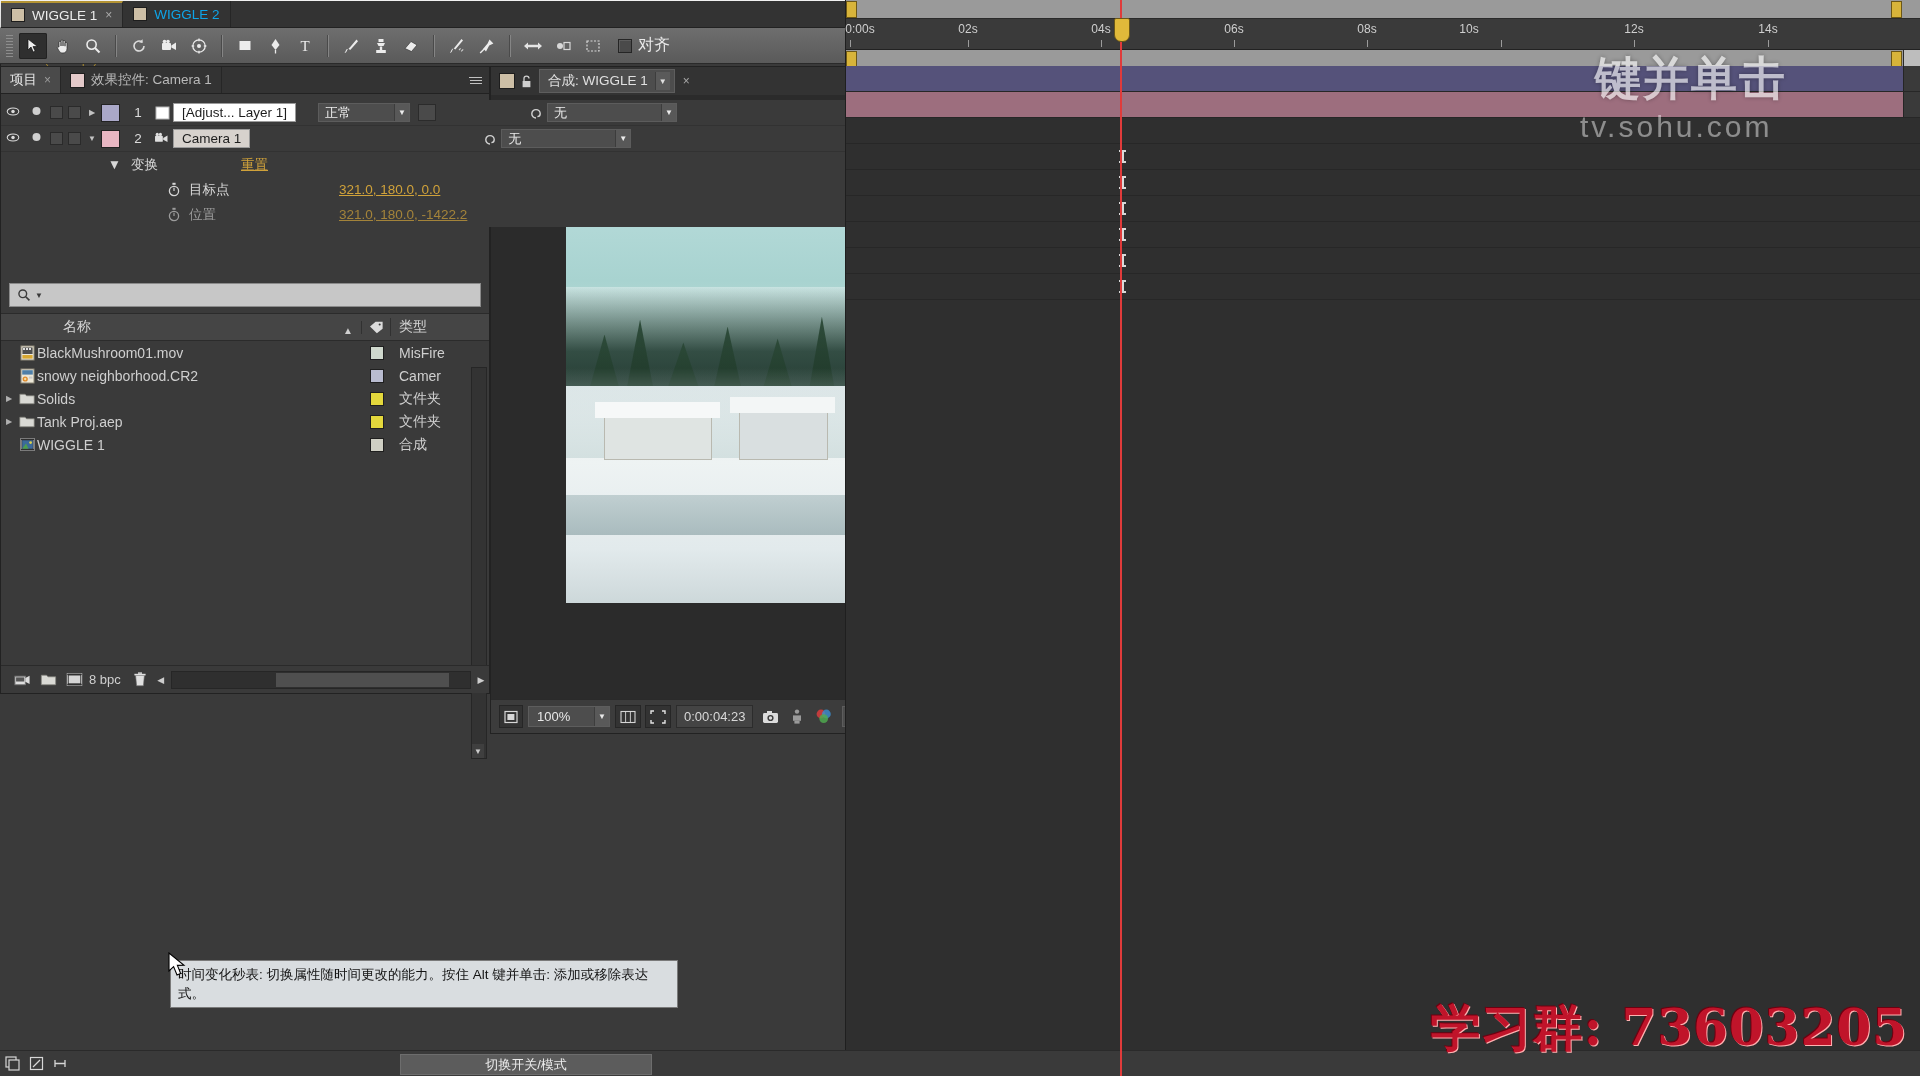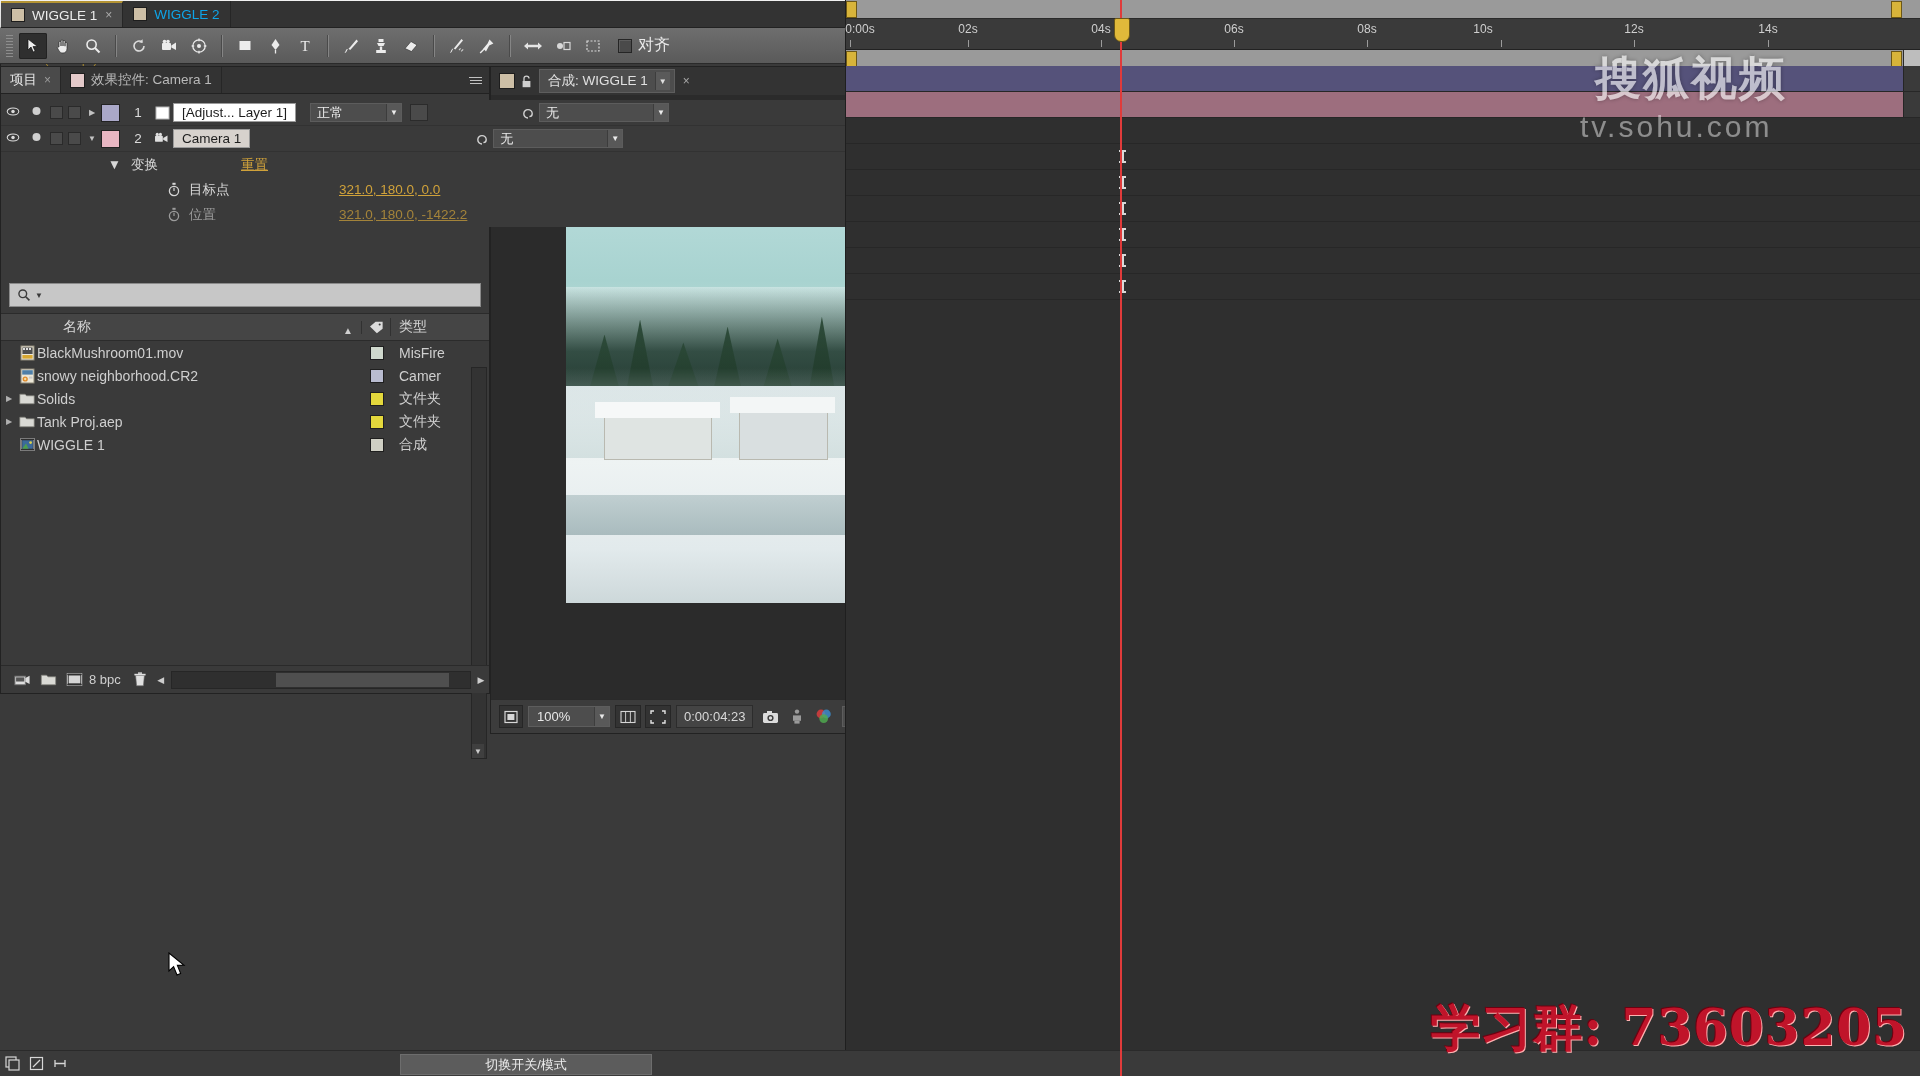--- a/index.html
+++ b/index.html
@@ -209,21 +209,21 @@
   .lrow{height:25px;display:flex;align-items:center;font-size:13.5px;color:#dcdcdc;border-bottom:1px solid #323232;}
   .lrow .eye{width:24px;text-align:center;font-size:12px;color:#d6d6d6;}
   .lrow .aud{width:22px;text-align:center;font-size:12px;color:#d6d6d6;}
   .lrow .sq{width:18px;display:flex;justify-content:center;}
   .lrow .sq i{width:11px;height:11px;background:#4a4a4a;border:1px solid #2a2a2a;display:block;}
   .lrow .tri{width:18px;text-align:center;font-size:8px;color:#c3c3c3;}
   .lrow .clr{width:17px;height:16px;margin-right:5px;border:1px solid #222;}
   .lrow .num{width:26px;text-align:center;}
   .lname{background:#d7d2cd;color:#1d1d1d;padding:1px 8px;border:1px solid #9a9a9a;font-size:13.5px;}
   .lname.white{background:#fff;}
-  .modecell{width:92px;margin-left:14px;}
+  .modecell{width:92px;margin-left:22px;}
   .modesel{height:19px;background:#4d4d4d;border:1px solid #5c5c5c;display:flex;align-items:center;
      padding-left:6px;font-size:13px;color:#ececec;position:relative;box-sizing:border-box;}
   .modesel .dd{margin-left:auto;width:14px;height:17px;background:#585858;border-left:1px solid #3c3c3c;
      display:flex;align-items:center;justify-content:center;font-size:8px;}
   .trkcell{width:115px;display:flex;align-items:center;}
   .parcell{width:200px;display:flex;align-items:center;}
   .parsel{width:130px;height:19px;background:#4d4d4d;border:1px solid #5c5c5c;display:flex;align-items:center;
      padding-left:6px;font-size:13px;color:#ececec;box-sizing:border-box;}
   .parsel .dd{margin-left:auto;width:14px;height:17px;background:#585858;border-left:1px solid #3c3c3c;
      display:flex;align-items:center;justify-content:center;font-size:8px;}
@@ -1301,21 +1301,21 @@
         <div class="lbl" style="left:14px">0:00s</div>
         <div class="tick" style="left:4px"></div>
         <div class="lbl" style="left:122px">02s</div>
         <div class="tick" style="left:122px"></div>
         <div class="lbl" style="left:255px">04s</div>
         <div class="tick" style="left:255px"></div>
         <div class="lbl" style="left:388px">06s</div>
         <div class="tick" style="left:388px"></div>
         <div class="lbl" style="left:521px">08s</div>
         <div class="tick" style="left:521px"></div>
-        <div class="lbl" style="left:637px">10s</div>
+        <div class="lbl" style="left:623px">10s</div>
         <div class="tick" style="left:655px"></div>
         <div class="lbl" style="left:788px">12s</div>
         <div class="tick" style="left:788px"></div>
         <div class="lbl" style="left:922px">14s</div>
         <div class="tick" style="left:922px"></div>
       </div>
       <div class="ruler2">
         <div class="cap" style="left:0"></div>
         <div class="cap" style="right:18px"></div>
         <div style="position:absolute;right:0;top:0;width:16px;height:18px;background:#bdbdbd;border-left:1px solid #2a2a2a;"></div>
@@ -1369,24 +1369,25 @@
       </div>
       <div class="fi">
         <svg width="14" height="15" viewBox="0 0 14 15">
             <path d="M2 4 L2 11 M12 4 L12 11 M2 7.5 H12" stroke="#d6d6d6" stroke-width="1.3" fill="none"></path>
           </svg>
       </div>
       <div class="switch-btn">切换开关/模式</div>
     </div>
   </div>
 
+  <div class="tooltip">时间变化秒表: 切换属性随时间更改的能力。按住 Alt 键并单击: 添加或移除表达式。</div>
 
   <div class="cursor">
     <svg width="20" height="26" viewBox="0 0 20 26">
         <path d="M1 1 L1 19 L5.6 14.6 L9 23 L12.6 21.4 L9.4 13.4 L16 13.2 Z" fill="#ffffff" stroke="#000" stroke-width="1.1"></path>
       </svg>
   </div>
 
-  <div class="wm-sohu">搜狐视频</div>
+  <div class="wm-sohu">键并单击</div>
   <div class="wm-sohu2">tv.sohu.com</div>
   <div class="wm-group">学习群: 73603205</div>
 
 </div>
 
 </body></html>

